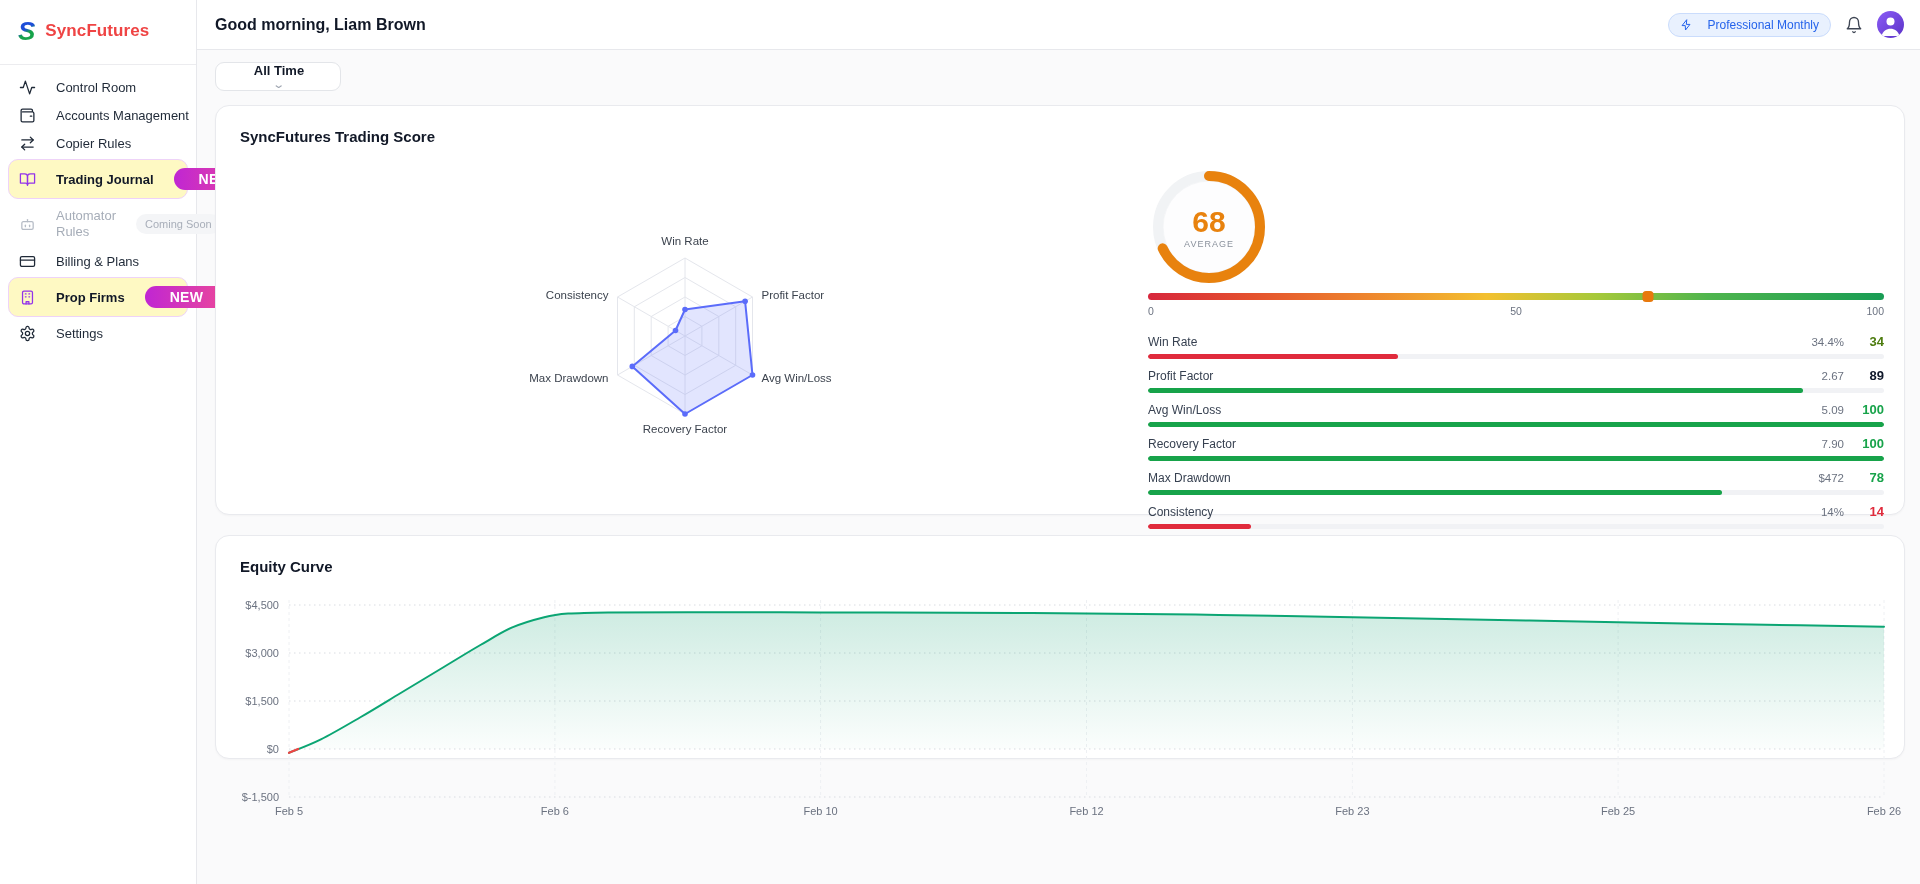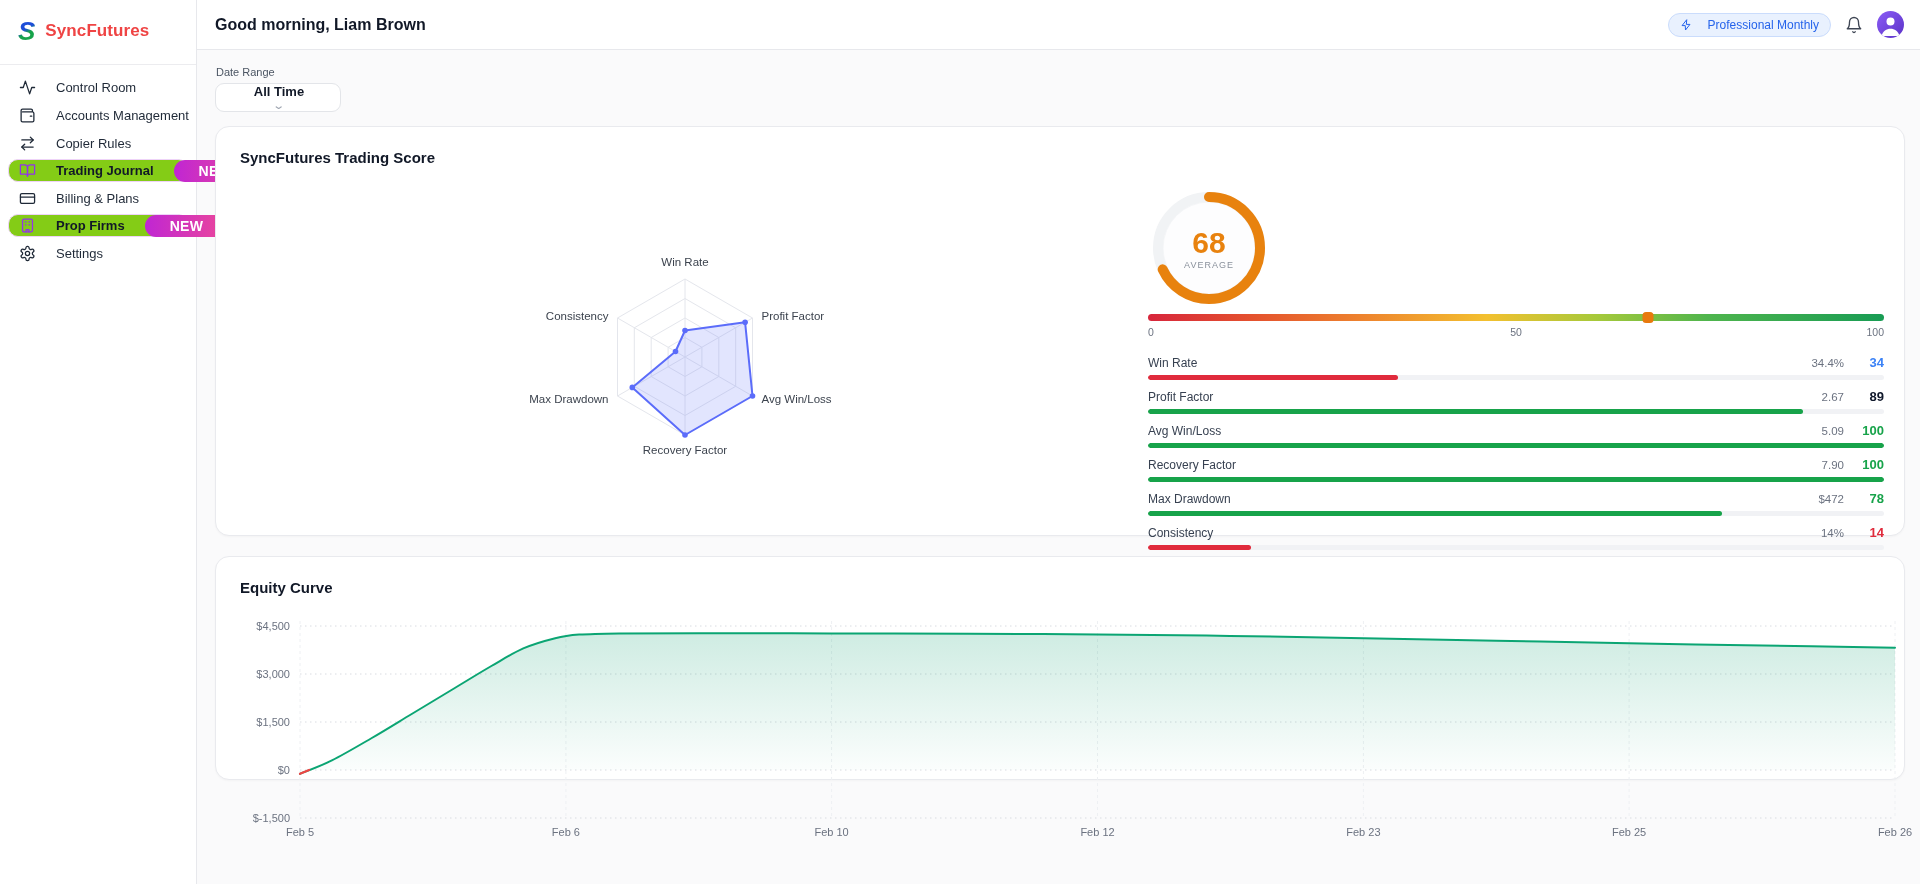--- a/index.html
+++ b/index.html
@@ -10,21 +10,21 @@
   .sidebar { width:197px; min-width:197px; background:#fff; border-right:1px solid #e7e8ec; height:884px; display:flex; flex-direction:column; }
   .logo-row { display:flex; align-items:center; gap:10px; padding:20px 16px 22px 18px; }
   .logo-mark { font-size:26px; font-weight:800; font-style:italic; line-height:22px;
     background:linear-gradient(150deg,#1d4ed8 42%,#16a34a 58%); -webkit-background-clip:text; background-clip:text; color:transparent; }
   .logo-text { font-size:17px; font-weight:700; color:#ef4444; letter-spacing:.1px; }
   .sidebar-divider { height:1px; background:#ececef; }
   .nav { padding:8px 8px; display:flex; flex-direction:column; }
   .nav-item { display:flex; align-items:center; gap:20px; height:28px; padding:0 10px; border-radius:10px; cursor:pointer; border:1px solid transparent; }
   .nav-item .nav-label { font-size:13px; font-weight:500; color:#1f2937; white-space:nowrap; }
   .nav-item svg { width:17px; height:17px; stroke:#1f2937; fill:none; stroke-width:1.8; stroke-linecap:round; stroke-linejoin:round; flex:none; }
-  .nav-item.active { background:#84cc16; border-color:#eed3f8; height:23px; margin:2px 0; }
+  .nav-item.active { background:#fef9c3; border-color:#eed3f8; height:40px; margin:2px 0; }
   .nav-item.active .nav-label { font-weight:700; color:#111827; }
   .nav-item.active svg { stroke:#9333ea; }
   .nav-item.disabled { height:46px; cursor:default; }
   .nav-item.disabled .nav-label { color:#a6adb8; line-height:1.25; white-space:normal; width:64px; }
   .nav-item.disabled svg { stroke:#b6bcc6; }
   .badge-new { margin-left:auto; background:linear-gradient(90deg,#c026d3,#ec4899); color:#fff; font-size:14px; font-weight:700; padding:3px 25px; border-radius:999px; letter-spacing:.3px; }
   .tag-soon { margin-left:auto; background:#f4f5f7; color:#a8aeb9; font-size:11px; padding:4px 9px; border-radius:999px; white-space:nowrap; }
 
   
   .main { flex:1; display:flex; flex-direction:column; }
@@ -59,21 +59,21 @@
   .metrics { margin-top:17px; }
   .metric-row { margin-bottom:9px; }
   .metric-line { display:flex; align-items:baseline; }
   .metric-name { font-size:12px; color:#374151; flex:1; }
   .metric-value { font-size:11.5px; color:#6b7280; margin-right:14px; }
   .metric-score { font-size:13px; font-weight:700; width:26px; text-align:right; }
   .metric-track { margin-top:5px; height:5px; border-radius:3px; background:#f1f2f5; overflow:hidden; }
   .metric-fill { height:100%; border-radius:3px; }
 
   .radar-wrap { position:absolute; left:169px; top:70px; }
-  .equity-wrap { position:absolute; left:11px; top:56px;text-align:center; }
+  .equity-wrap { position:absolute; left:0px; top:56px;text-align:center; }
   svg text { font-family:"Liberation Sans", sans-serif; }
 </style>
 </head>
 <body>
 
 <div class="app">
 
   <aside class="sidebar">
     <div class="logo-row">
       <span class="logo-mark">S</span>
@@ -103,20 +103,30 @@
           </svg>
           <span class="nav-label">Copier Rules</span>
         </div>
         <div class="nav-item active">
           <svg viewBox="0 0 24 24">
             <path d="M2 4h6a4 4 0 0 1 4 4v12a3 3 0 0 0-3-3H2z"></path>
             <path d="M22 4h-6a4 4 0 0 0-4 4v12a3 3 0 0 1 3-3h7z"></path>
           </svg>
           <span class="nav-label">Trading Journal</span>
           <span class="badge-new">NEW</span>
+        </div>
+        <div class="nav-item disabled">
+          <svg viewBox="0 0 24 24">
+            <path d="M12 8V5"></path>
+            <rect x="4" y="8" width="16" height="11" rx="2"></rect>
+            <path d="M9 13v2"></path>
+            <path d="M15 13v2"></path>
+          </svg>
+          <span class="nav-label">Automator Rules</span>
+          <span class="tag-soon">Coming Soon</span>
         </div>
         <div class="nav-item">
           <svg viewBox="0 0 24 24">
             <rect x="2" y="5" width="20" height="14" rx="2"></rect>
             <line x1="2" y1="10" x2="22" y2="10"></line>
           </svg>
           <span class="nav-label">Billing &amp; Plans</span>
         </div>
         <div class="nav-item active">
           <svg viewBox="0 0 24 24">
@@ -159,21 +169,20 @@
         <div class="avatar">
           <svg width="27" height="27" viewBox="0 0 27 27">
             <circle cx="13.5" cy="10.5" r="4" fill="#ffffff"></circle>
             <path d="M4.5 25c1.3-5 5-7.2 9-7.2s7.7 2.2 9 7.2z" fill="#ffffff"></path>
           </svg>
         </div>
       </div>
     </header>
 
     <div class="content">
-      <div class="dr-label">Date Range</div>
       <div class="dr-select">
         <span class="dr-value">All Time</span>
         <span class="chev">⌄</span>
       </div>
 
       <section class="card" id="score-card">
         <h2 class="card-title">SyncFutures Trading Score</h2>
 
         <div class="radar-wrap">
           <svg id="radar-svg" width="620" height="320" viewBox="0 0 620 320">
@@ -219,21 +228,21 @@
           <div class="scale-labels">
             <span>0</span>
             <span class="scale-mid">50</span>
             <span>100</span>
           </div>
           <div class="metrics" id="metrics">
               <div class="metric-row">
                 <div class="metric-line">
                   <span class="metric-name">Win Rate</span>
                   <span class="metric-value">34.4%</span>
-                  <span class="metric-score" style="color:#3b82f6">34</span>
+                  <span class="metric-score" style="color:#4d7c0f">34</span>
                 </div>
                 <div class="metric-track">
                   <div class="metric-fill" style="width:34%;background:#e02b3c"></div>
                 </div>
               </div>
               <div class="metric-row">
                 <div class="metric-line">
                   <span class="metric-name">Profit Factor</span>
                   <span class="metric-value">2.67</span>
                   <span class="metric-score" style="color:#0f172a">89</span>

